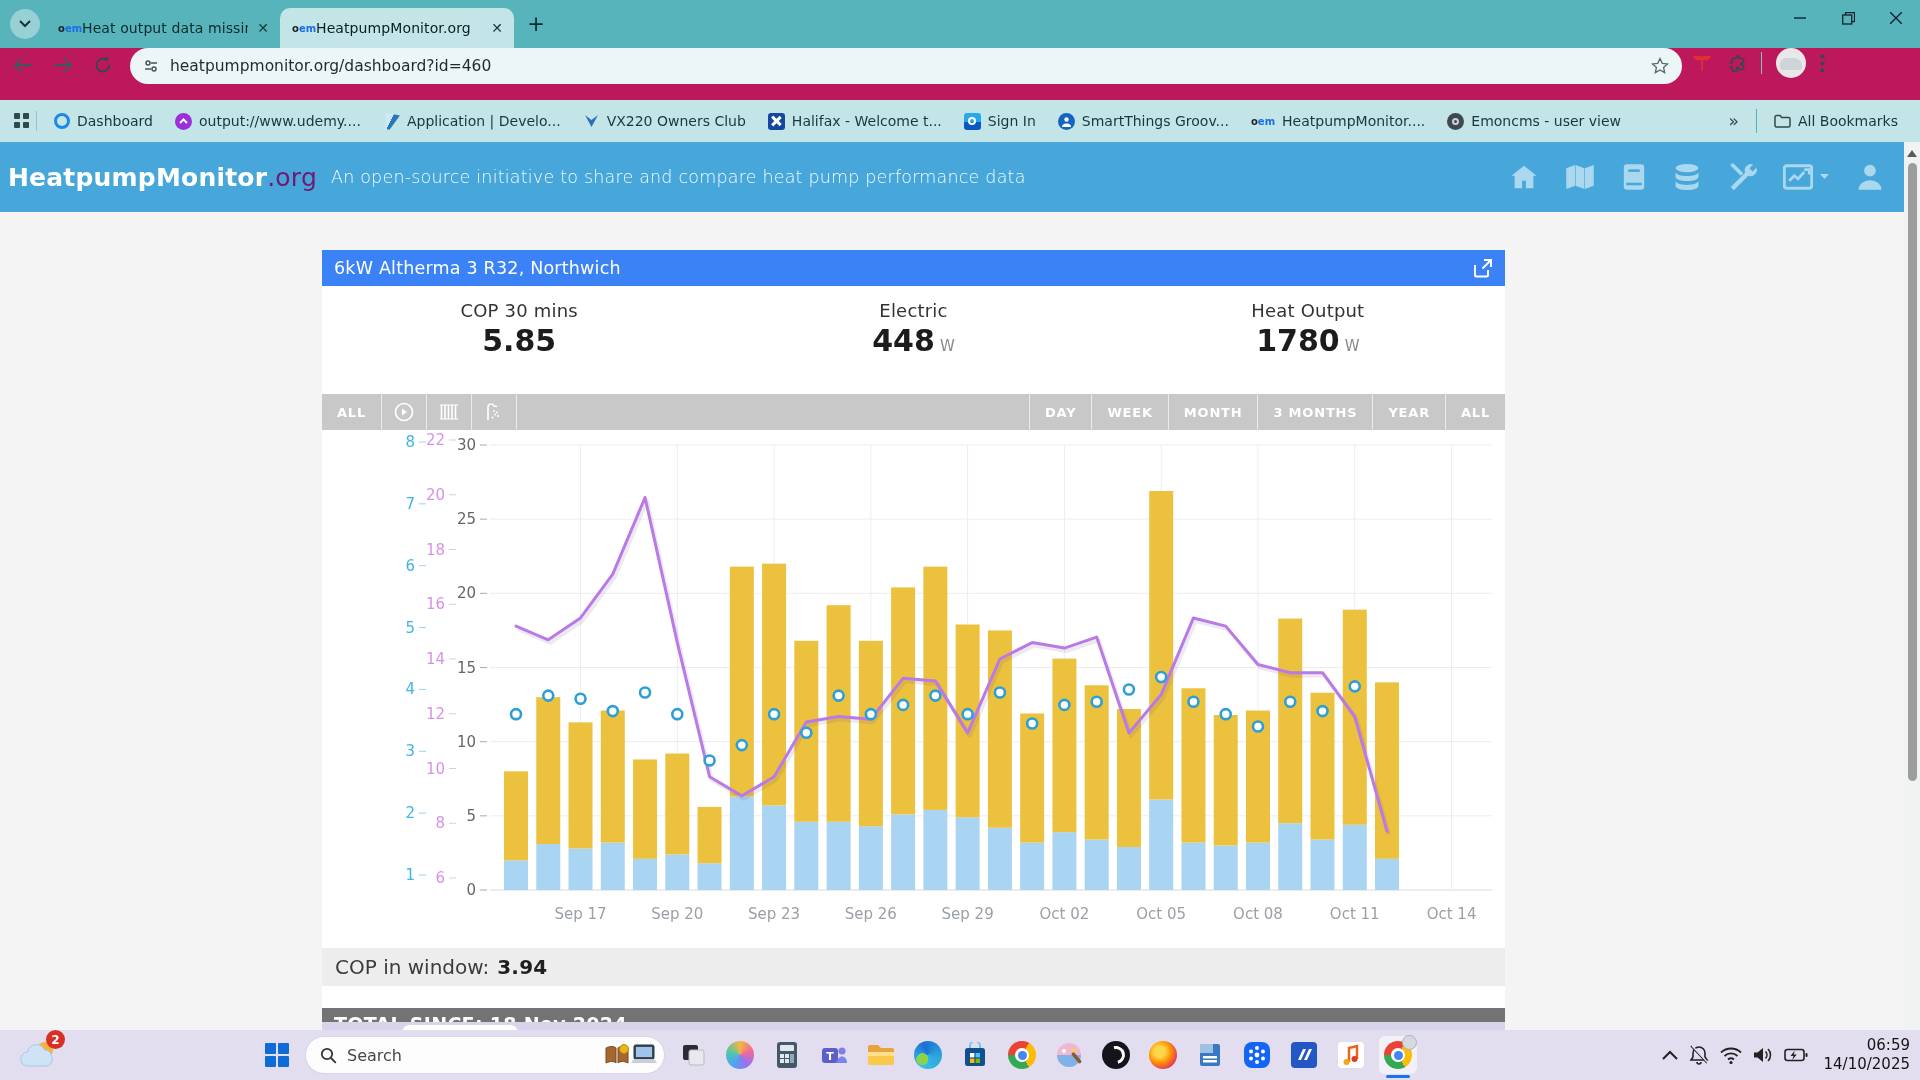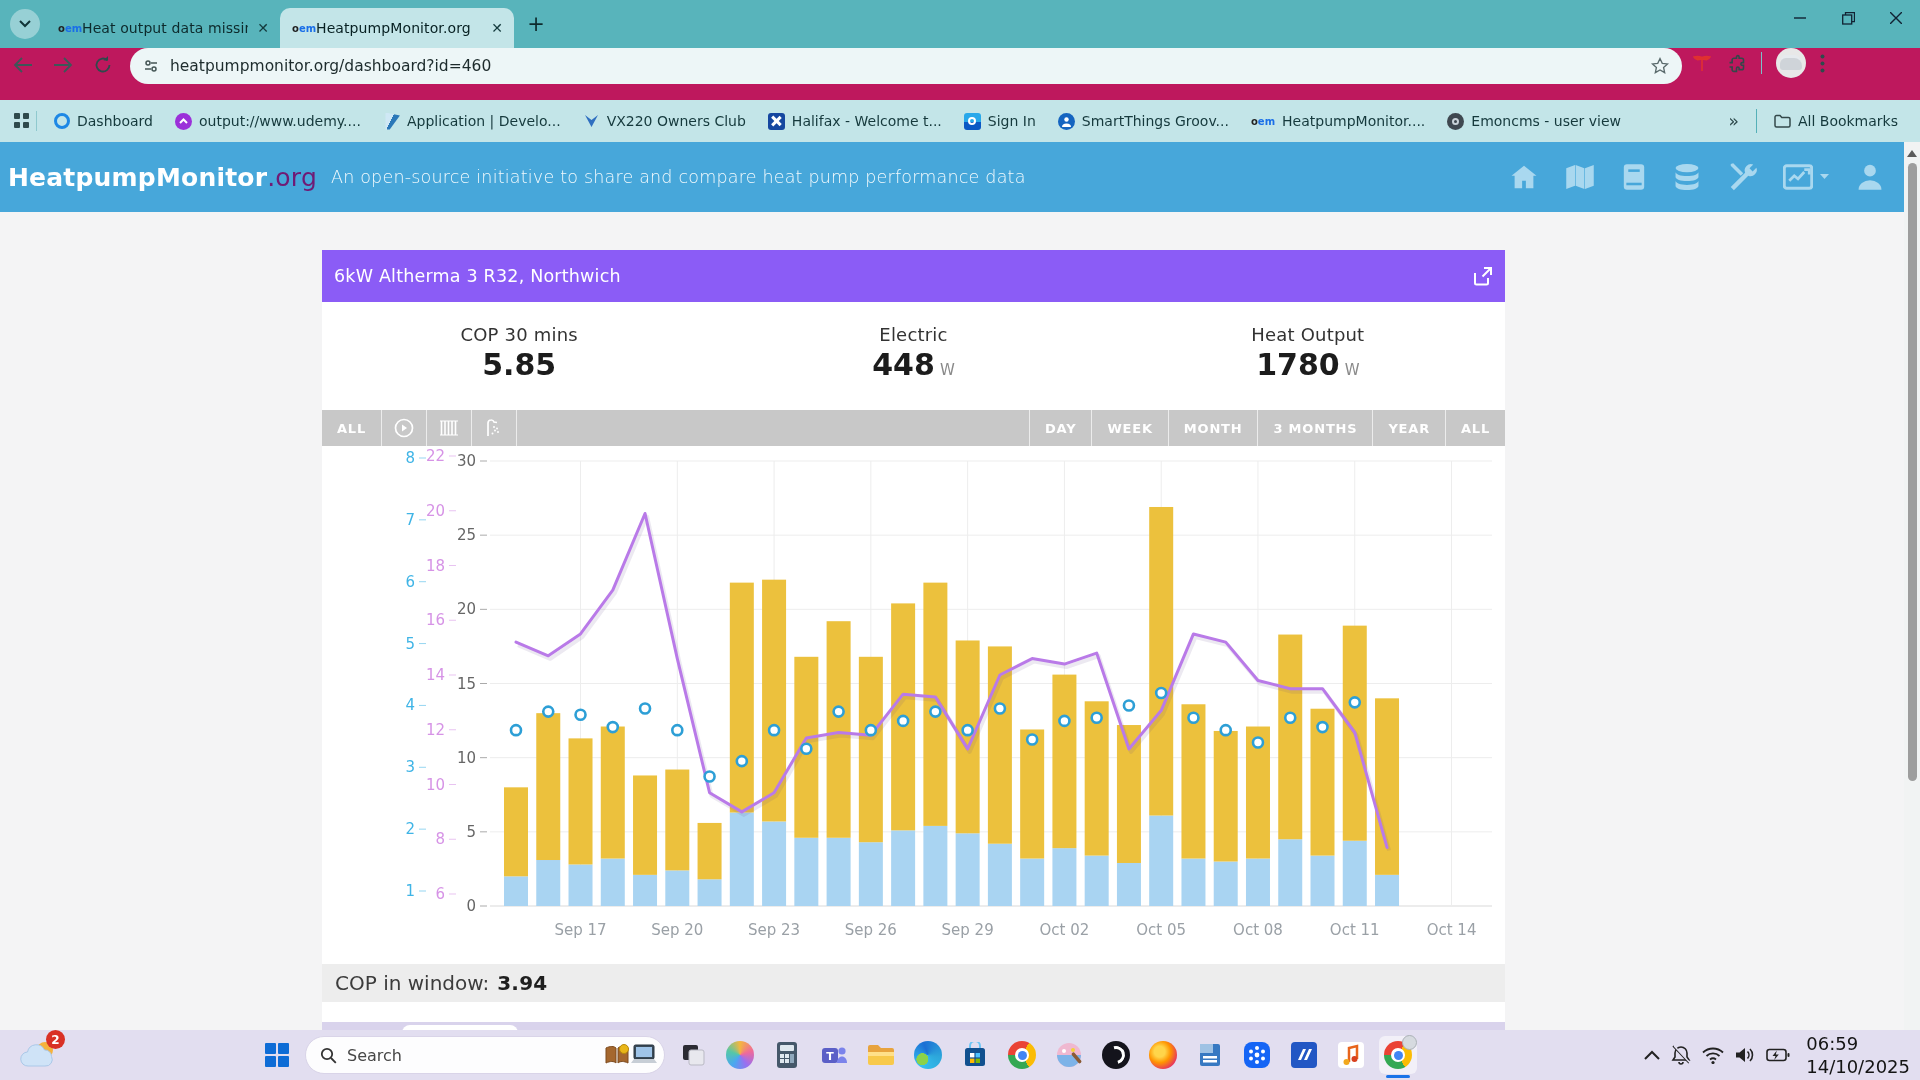--- a/index.html
+++ b/index.html
@@ -39,23 +39,23 @@
   .siteheader{position:absolute;left:0;top:142px;width:100%;height:70px;background:#47a7da;display:flex;align-items:center;color:#fff}
   .brand{font-size:25px;margin-left:8px;letter-spacing:.2px}
   .brand b{font-weight:700}
   .brand .suffix{font-weight:400;color:#701a75}
   .tagline{font-size:17.5px;margin-left:14px;color:#f2fafd;font-weight:300;letter-spacing:.2px}
   .hnav{position:absolute;right:36px;top:0;height:70px;display:flex;align-items:center;gap:26px}
   .hnav svg{display:block}
 
   
   .card{position:absolute;left:322px;top:250px;width:1183px;background:#fff}
-  .panel-title{height:52px;background:#8b5cf6;color:#fff;display:flex;align-items:center;padding:0 12px;font-size:17.5px;font-weight:500;letter-spacing:.2px}
+  .panel-title{height:36px;background:#3b82f6;color:#fff;display:flex;align-items:center;padding:0 12px;font-size:17.5px;font-weight:500;letter-spacing:.2px}
   .panel-title .sp{flex:1}
-  .stats{height:80px;display:flex;align-items:flex-end;background:#fff}
+  .stats{height:80px;display:flex;align-items:center;background:#fff}
   .stat{flex:1;text-align:center;padding-top:6px}
   .stat .lbl{font-size:18px;color:#333;letter-spacing:.2px}
   .stat .val{font-size:30px;font-weight:700;color:#1c1c1c;margin-top:2px}
   .stat .unit{font-size:15px;font-weight:400;color:#8a8a8a;margin-left:5px}
   .chart-toolbar{height:36px;margin-top:28px;background:#c8c8c8;display:flex;color:#fff;font-size:13px;font-weight:700;letter-spacing:.8px}
   .ctb{display:flex;align-items:center;justify-content:center;padding:0 15px;border-right:1px solid rgba(255,255,255,.65)}
   .ctb.icon{padding:0 12px}
   .ctb-spacer{flex:1;border-right:none}
   .ctb.last{border-right:none}
   .rgroup .ctb:first-child{border-left:1px solid rgba(255,255,255,.65)}
@@ -79,21 +79,21 @@
   .tb-center{position:absolute;left:258px;top:0;height:50px;display:flex;align-items:center;gap:9px}
   .startbtn{width:38px;height:38px;display:flex;align-items:center;justify-content:center;border-radius:6px}
   .start-grid{display:grid;grid-template-columns:11px 11px;grid-template-rows:11px 11px;gap:2px}
   .start-grid i{background:#0e6cd6;border-radius:1px}
   .searchpill{width:360px;height:38px;background:#fdfdfe;border:1px solid #d9d4e8;border-radius:19px;display:flex;align-items:center;padding:0 6px 0 14px}
   .searchpill .ph{font-size:16px;color:#474747;margin-left:10px;flex:1}
   .tb-ico{width:38px;height:38px;display:flex;align-items:center;justify-content:center;border-radius:6px;position:relative}
   .tb-ico.active{background:rgba(255,255,255,.55)}
   .tb-ico.active::after{content:"";position:absolute;bottom:-4px;left:7px;width:24px;height:3px;border-radius:2px;background:#1a73e8}
   .tray{position:absolute;right:10px;top:0;height:50px;display:flex;align-items:center;gap:10px}
-  .clock{font-size:18px;color:#141414;line-height:1.3;margin-left:6px}
+  .clock{text-align:right;font-size:15px;color:#141414;line-height:1.3;margin-left:6px}
 
   
   .circle{border-radius:50%}
   .x1{position:absolute;width:2.5px;height:12px;background:#fff;left:7px;top:2.5px;transform:rotate(45deg)}
   .x2{position:absolute;width:2.5px;height:12px;background:#fff;left:7px;top:2.5px;transform:rotate(-45deg)}
 </style>
 </head>
 <body>
 
 <div class="screen">

